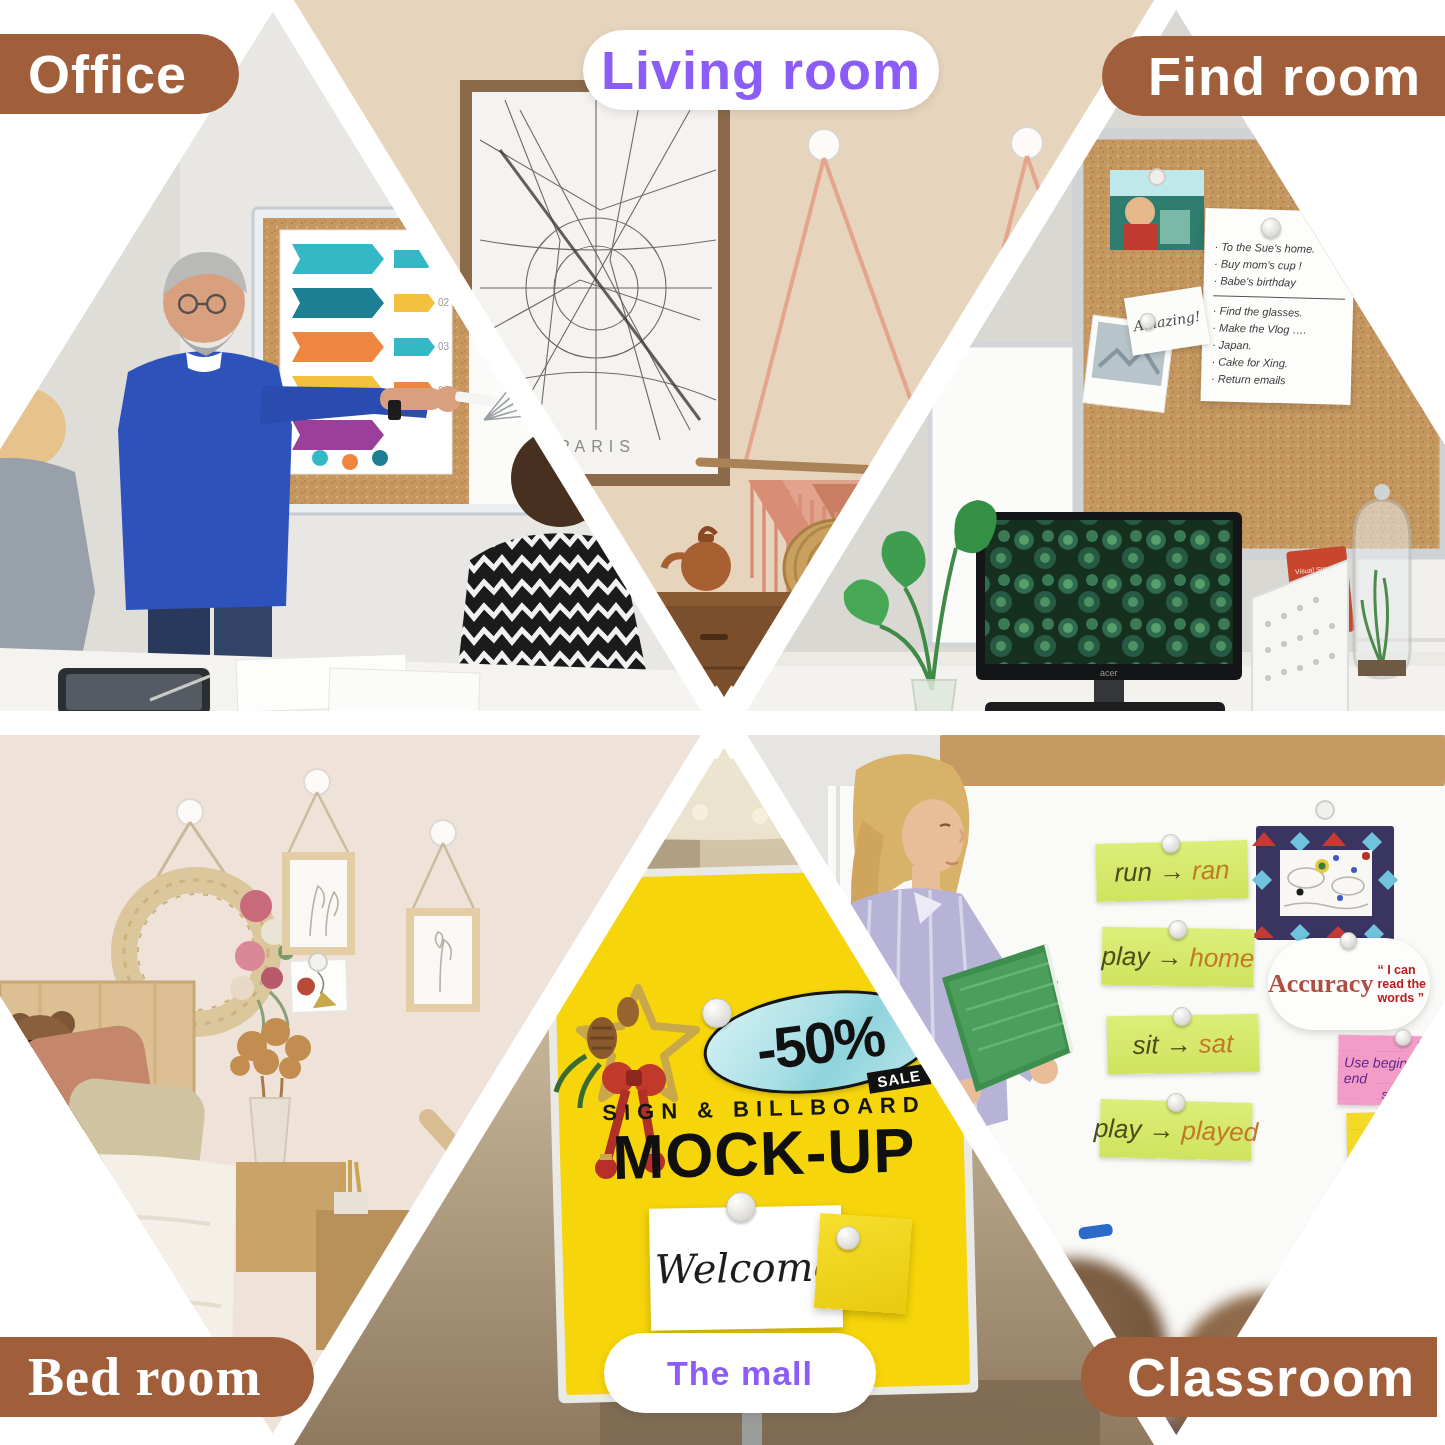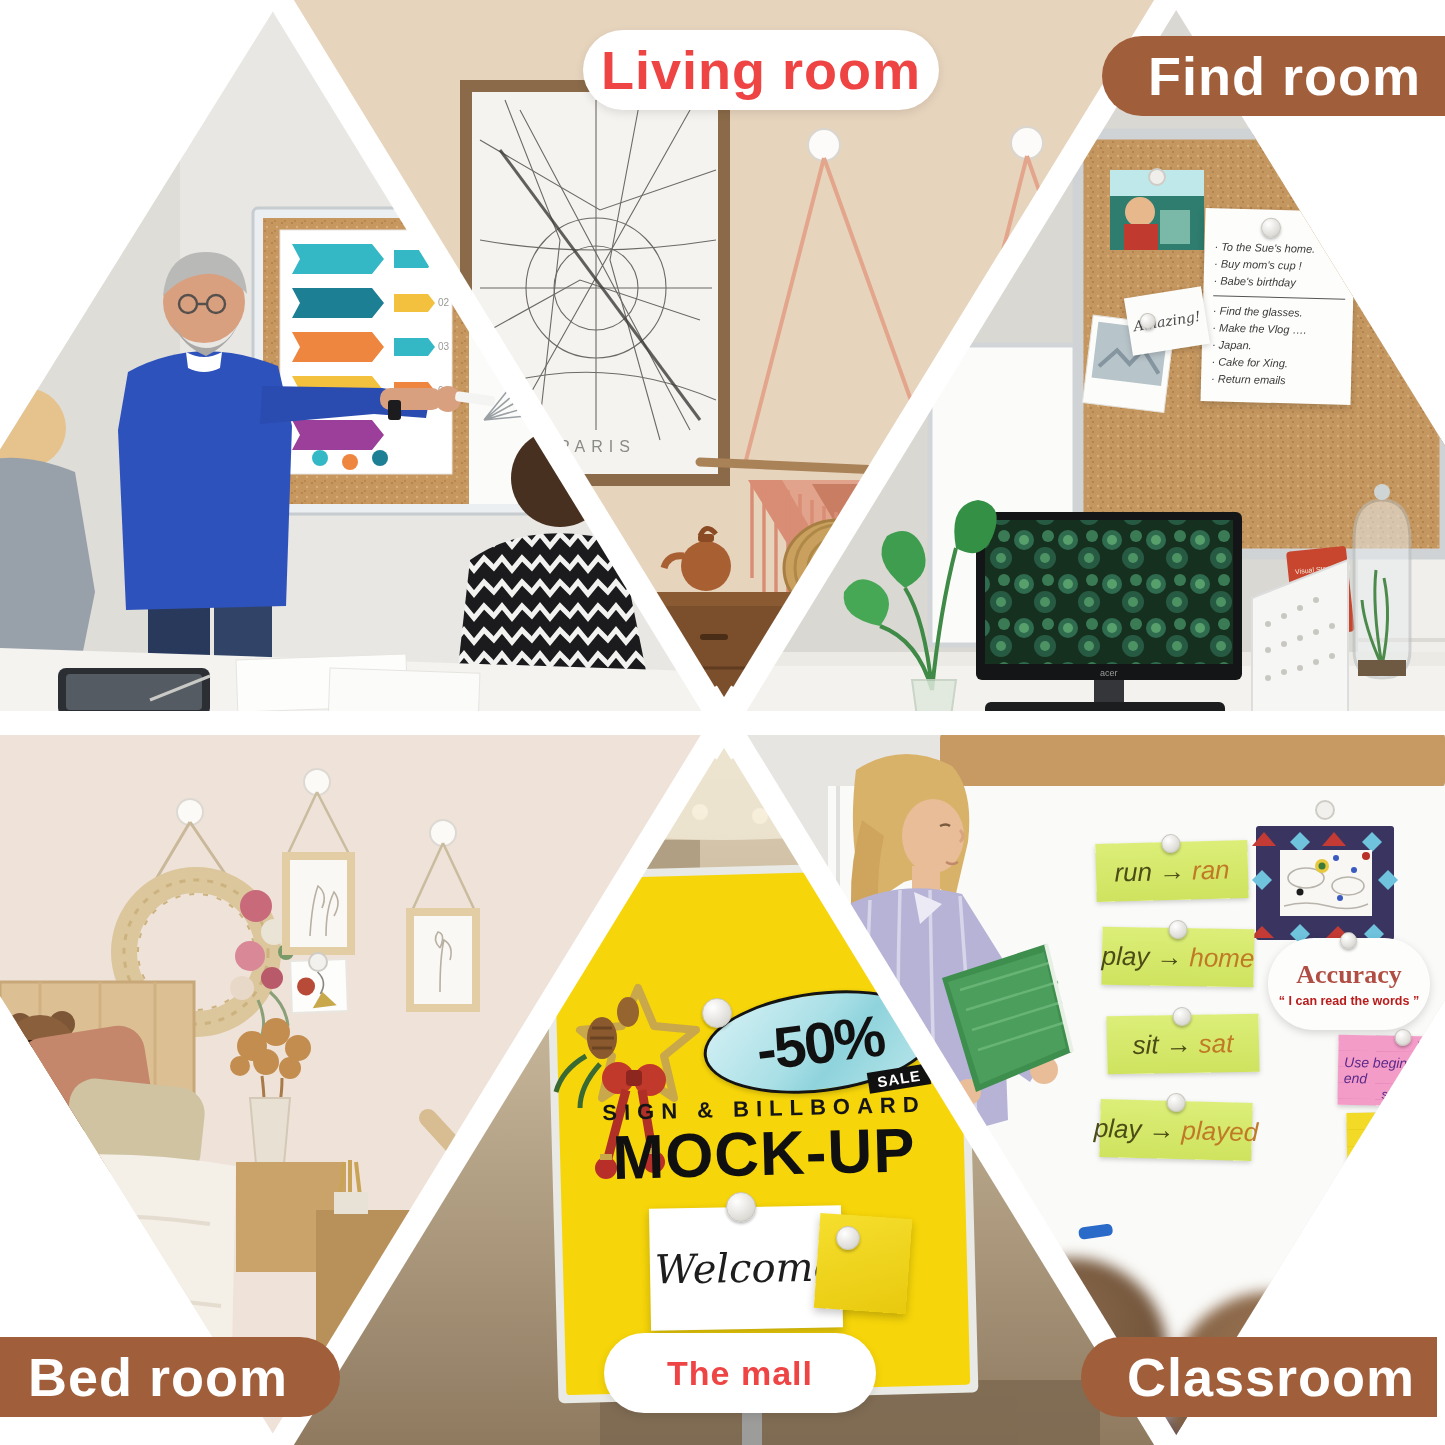--- a/index.html
+++ b/index.html
@@ -19,25 +19,25 @@
   #stripe-mid{left:0;top:711px;width:1445px;height:24px;}
   .stripe.diag{width:24px;height:920px;}
   #stripe-tl{left:501px;top:361px;transform:translate(-50%,-50%) rotate(-31.5deg);}
   #stripe-tr{left:947px;top:361px;transform:translate(-50%,-50%) rotate(31.5deg);}
   #stripe-bl{left:501px;top:1084px;transform:translate(-50%,-50%) rotate(31.5deg);}
   #stripe-br{left:947px;top:1084px;transform:translate(-50%,-50%) rotate(-31.5deg);}
   
   .pill{position:absolute;z-index:50;height:80px;display:flex;align-items:center;
         font-weight:bold;font-size:54px;letter-spacing:1px;white-space:nowrap;}
   .pill.brown{background:#A15E3B;color:#ffffff;}
-  .pill.white{background:#ffffff;color:#ef4444;box-shadow:0 3px 10px rgba(0,0,0,.10);}
+  .pill.white{background:#ffffff;color:#8b5cf6;box-shadow:0 3px 10px rgba(0,0,0,.10);}
   #pill-office{left:0;top:34px;padding:0 52px 0 28px;border-radius:0 48px 48px 0;}
   #pill-living{left:583px;top:30px;width:356px;justify-content:center;border-radius:52px;}
   #pill-study{right:0;top:36px;padding:0 24px 0 46px;border-radius:48px 0 0 48px;}
-  #pill-bed{left:0;top:1337px;padding:0 52px 0 28px;border-radius:0 48px 48px 0;}
+  #pill-bed{left:0;top:1337px;padding:0 52px 0 28px;border-radius:0 48px 48px 0;font-family:Liberation Serif, serif;}
   #pill-mall{left:604px;top:1333px;width:272px;justify-content:center;border-radius:52px;font-size:34px;}
   #pill-class{right:8px;top:1337px;padding:0 22px 0 46px;border-radius:48px 0 0 48px;}
   
   .ovl{position:absolute;}
   .magnet{position:absolute;border-radius:50%;background:radial-gradient(circle at 35% 30%,#ffffff,#dddbd6 70%,#bdbab4);
           border:1px solid #c9c6c0;box-shadow:0 2px 3px rgba(0,0,0,.25);}
   
   #study-note{left:1203px;top:210px;width:132px;padding:30px 8px 14px 10px;background:#fdfdfb;
       box-shadow:0 3px 8px rgba(0,0,0,.18);transform:rotate(1.5deg);font-size:11px;line-height:17px;
       color:#3a3a3a;font-style:italic;}
@@ -66,21 +66,21 @@
   
   .wcard{position:absolute;width:152px;height:58px;background:linear-gradient(180deg,#dcee78,#cfe35f);
       box-shadow:0 2px 5px rgba(0,0,0,.18);display:flex;align-items:center;justify-content:center;
       gap:7px;font-size:26px;font-style:italic;}
   .wcard .w1{color:#4c4c16;} .wcard .arr{color:#4c4c16;font-style:normal;} .wcard .w2{color:#c07a26;}
   #wcard-0{left:1096px;top:842px;transform:rotate(-1.5deg);}
   #wcard-1{left:1102px;top:928px;transform:rotate(1deg);}
   #wcard-2{left:1107px;top:1015px;transform:rotate(-1deg);}
   #wcard-3{left:1100px;top:1101px;transform:rotate(1.5deg);}
   #accuracy-cloud{left:1268px;top:938px;width:162px;height:92px;background:#fdfdfc;border-radius:46px;
-      box-shadow:0 3px 9px rgba(0,0,0,.15);display:flex;flex-direction:column;align-items:center;
+      box-shadow:0 3px 9px rgba(0,0,0,.15);display:flex;flex-direction:row;align-items:center;
       justify-content:center;gap:4px;}
   #accuracy-title{font-family:"Liberation Serif",serif;font-weight:bold;font-size:26px;color:#b04e44;}
   #accuracy-quote{font-size:12.5px;font-weight:bold;color:#b91c1c;}
   #pink-card{left:1338px;top:1036px;width:132px;height:70px;background:repeating-linear-gradient(180deg,#f49cc8 0,#f49cc8 15px,#e98cbc 16px);
       transform:rotate(1deg);box-shadow:0 2px 5px rgba(0,0,0,.18);color:#5a2a8a;font-style:italic;
       padding:3px 6px;box-sizing:border-box;font-size:14px;line-height:16px;}
   #pink-card .word{text-align:right;text-decoration:underline;font-size:15px;}
   #pink-card .l2{text-align:center;font-size:12.5px;}
   #yellow-card{left:1347px;top:1112px;width:122px;height:76px;background:repeating-linear-gradient(180deg,#f3da26 0,#f3da26 16px,#e5cb14 17px);
       transform:rotate(-1deg);box-shadow:0 2px 5px rgba(0,0,0,.18);color:#203050;font-style:italic;
@@ -646,19 +646,20 @@
     <div class="kid" id="kid-1"></div>
     <div class="kid" id="kid-2"></div>
   </div>
 
   <div class="stripe" id="stripe-mid"></div>
   <div class="stripe diag" id="stripe-tl"></div>
   <div class="stripe diag" id="stripe-tr"></div>
   <div class="stripe diag" id="stripe-bl"></div>
   <div class="stripe diag" id="stripe-br"></div>
 
+  <div class="pill brown" id="pill-office">Office</div>
   <div class="pill white" id="pill-living">Living room</div>
   <div class="pill brown" id="pill-study">Find room</div>
   <div class="pill brown" id="pill-bed">Bed room</div>
   <div class="pill white" id="pill-mall">The mall</div>
   <div class="pill brown" id="pill-class">Classroom</div>
 
 </div>
 
 </body></html>

